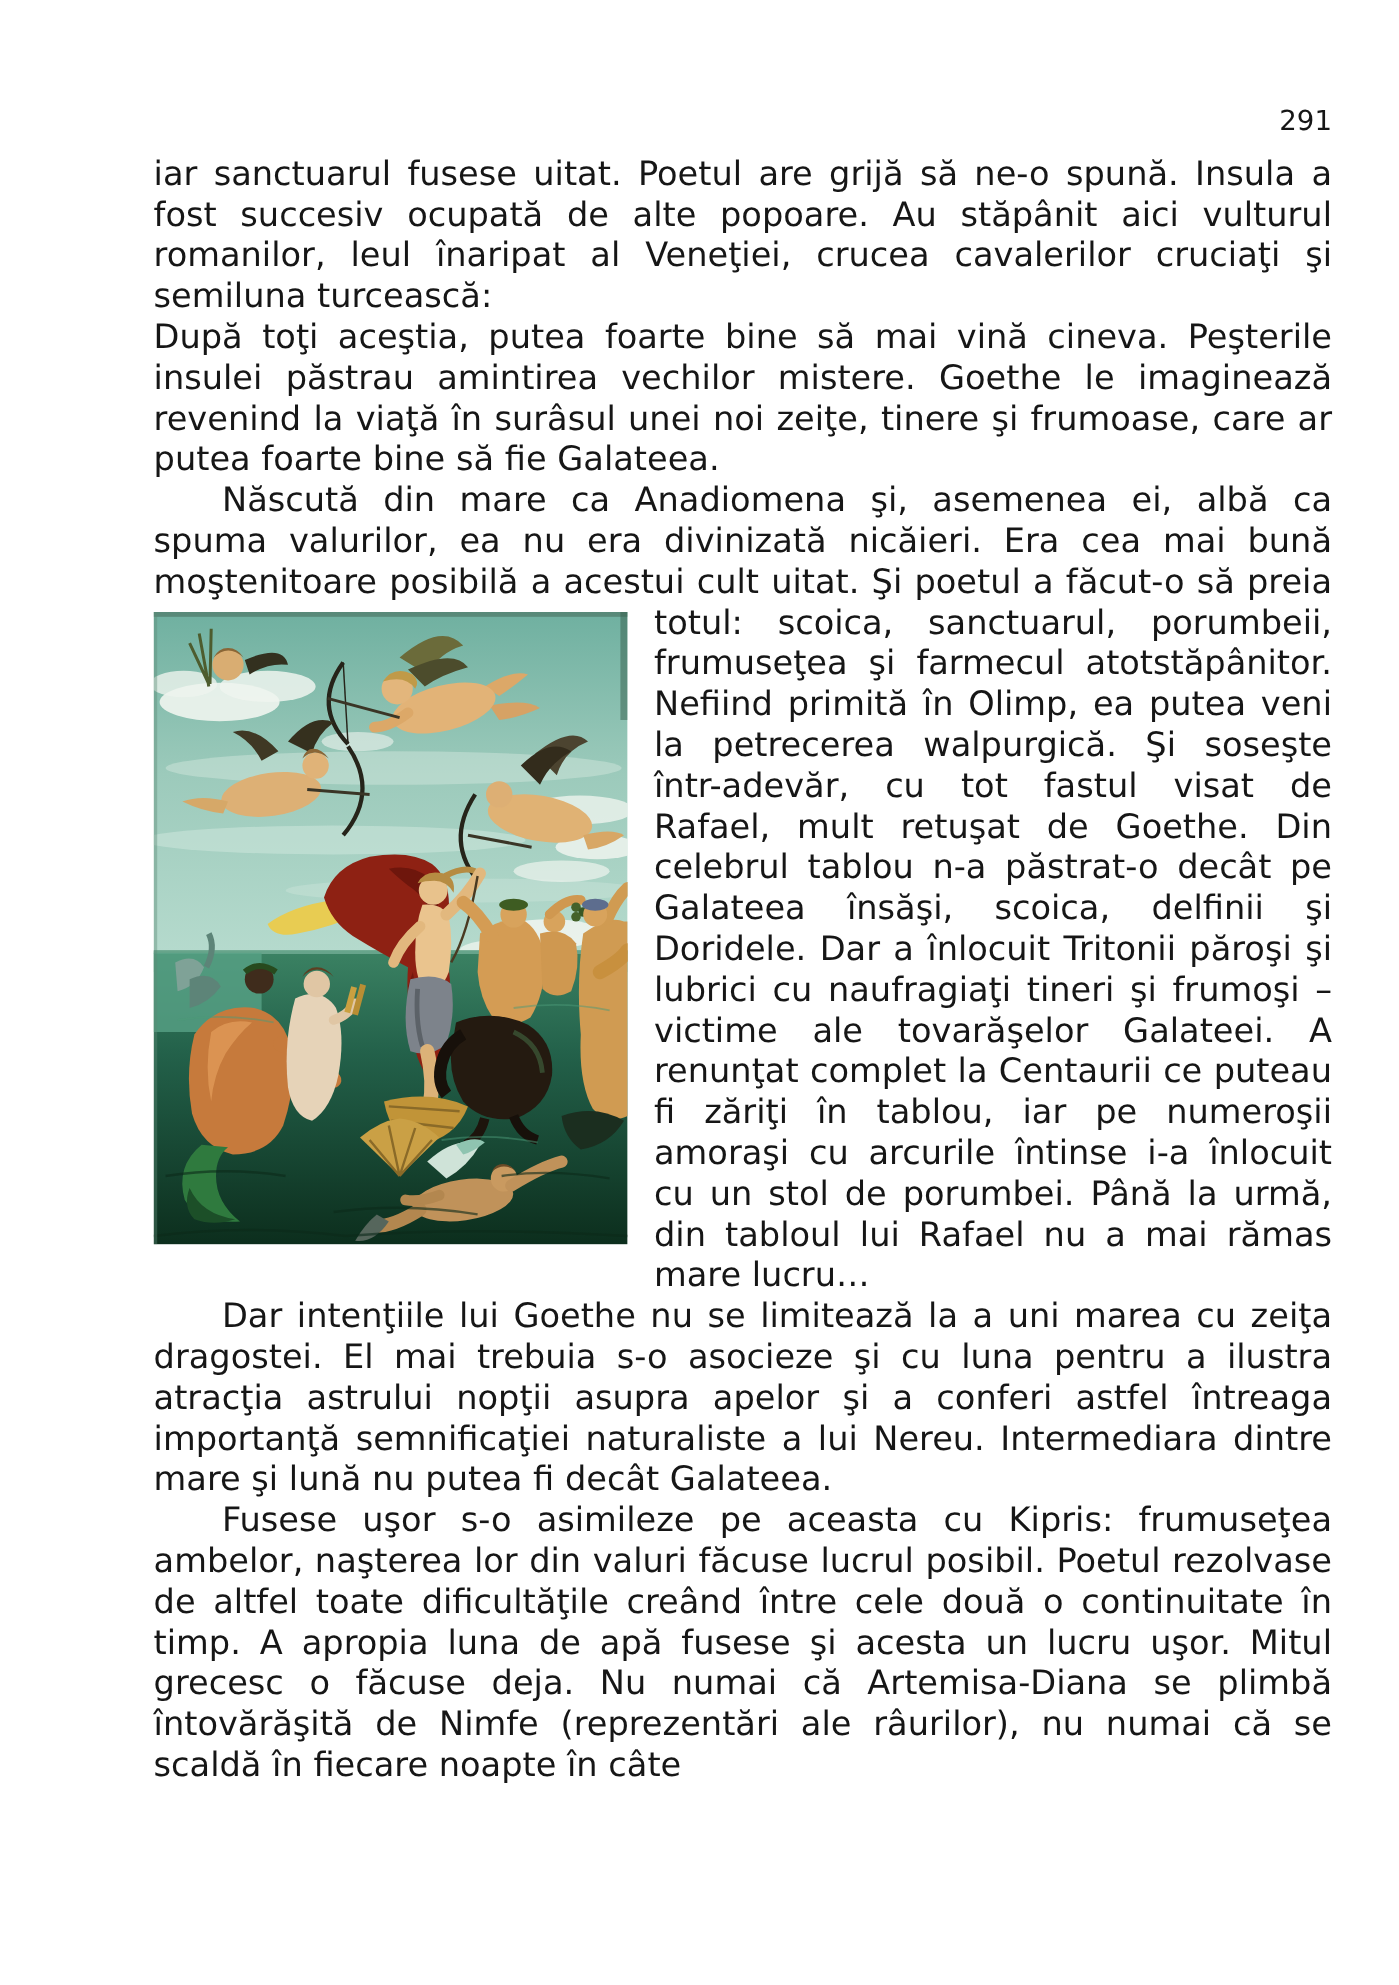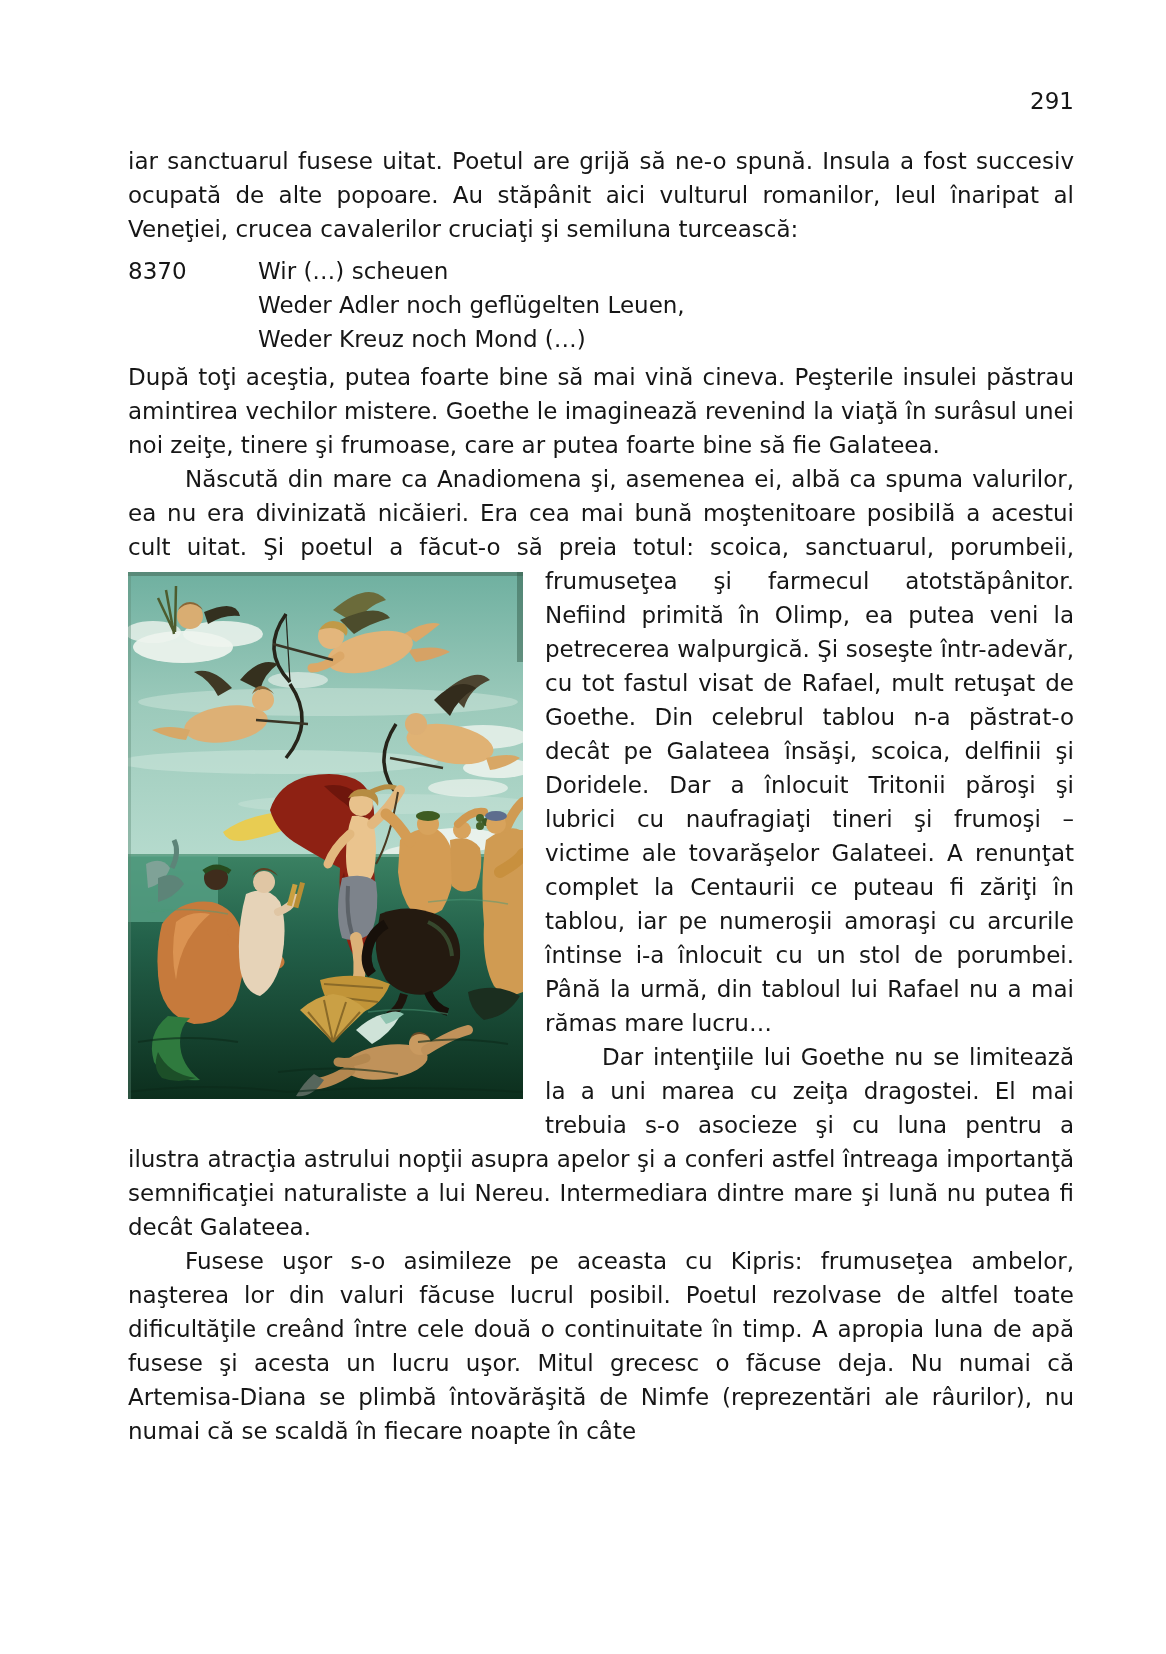--- a/index.html
+++ b/index.html
@@ -1,23 +1,23 @@
 <!DOCTYPE html>
 <html><head>
 <meta charset="utf-8">
 <style>
   html, body { margin: 0; padding: 0; background: #ffffff; }
   .page {
     width: 1166px; height: 1654px; box-sizing: border-box;
-    padding: 86px 92px 0 128px; background: #ffffff;
+    padding: 86px 56px 0 128px; background: #ffffff;
     font-family: "DejaVu Sans", "Liberation Sans", sans-serif;
     color: #161616; overflow: hidden; position: relative;
   }
   .page-number { text-align: right; font-size: 23px; line-height: 30px; }
-  .body-text { margin-top: 28px; font-size: 23px; line-height: 34px; text-align: justify; }
+  .body-text { margin-top: 12px; font-size: 28px; line-height: 34px; text-align: justify; }
   .body-text p { margin: 0; }
   .verse-block { display: flex; margin: 8px 0 4px 0; }
   .verse-number { flex: 0 0 130px; width: 130px; }
   .verse-lines { flex: 1; }
   .verse-line { text-align: left; }
   .translation { margin: 4px 0 8px 185px; text-align: justify; }
   .indent { text-indent: 57px; }
   .figure-wrap {
     float: left; width: 395px; height: 527px;
     margin: 8px 22px 40px 0; display: block; text-indent: 0;
@@ -28,28 +28,20 @@
 <body>
 
 <div class="page">
 
   <div class="page-number">291</div>
 
   <div class="body-text">
 
     <p class="para">iar sanctuarul fusese uitat. Poetul are grijă să ne-o spună. Insula a fost succesiv ocupată de alte popoare. Au stăpânit aici vulturul romanilor, leul înaripat al Veneţiei, crucea cavalerilor cruciaţi şi semiluna turcească:</p>
 
-    <div class="verse-block">
-      <div class="verse-number">8370</div>
-      <div class="verse-lines">
-        <div class="verse-line">Wir (…) scheuen</div>
-        <div class="verse-line">Weder Adler noch geflügelten Leuen,</div>
-        <div class="verse-line">Weder Kreuz noch Mond (…)</div>
-      </div>
-    </div>
 
 
     <p class="para">După toţi aceştia, putea foarte bine să mai vină cineva. Peşterile insulei păstrau amintirea vechilor mistere. Goethe le imaginează revenind la viaţă în surâsul unei noi zeiţe, tinere şi frumoase, care ar putea foarte bine să fie Galateea.</p>
 
     <p class="para indent"><span>Născută din mare ca Anadiomena şi, asemenea ei, albă ca spuma valurilor, ea nu era divinizată nicăieri. Era cea mai bună moştenitoare posibilă a acestui cult uitat. Şi poetul a făcut-o să preia totul: scoica, </span><span class="figure-wrap">
           <svg viewBox="0 0 395 527" xmlns="http://www.w3.org/2000/svg" preserveAspectRatio="none">
       <defs>
         <linearGradient id="sky" x1="0" y1="0" x2="0" y2="1">
           <stop offset="0" stop-color="#6fb0a0"></stop>
                 <stop offset="0.45" stop-color="#9ccabb"></stop>

